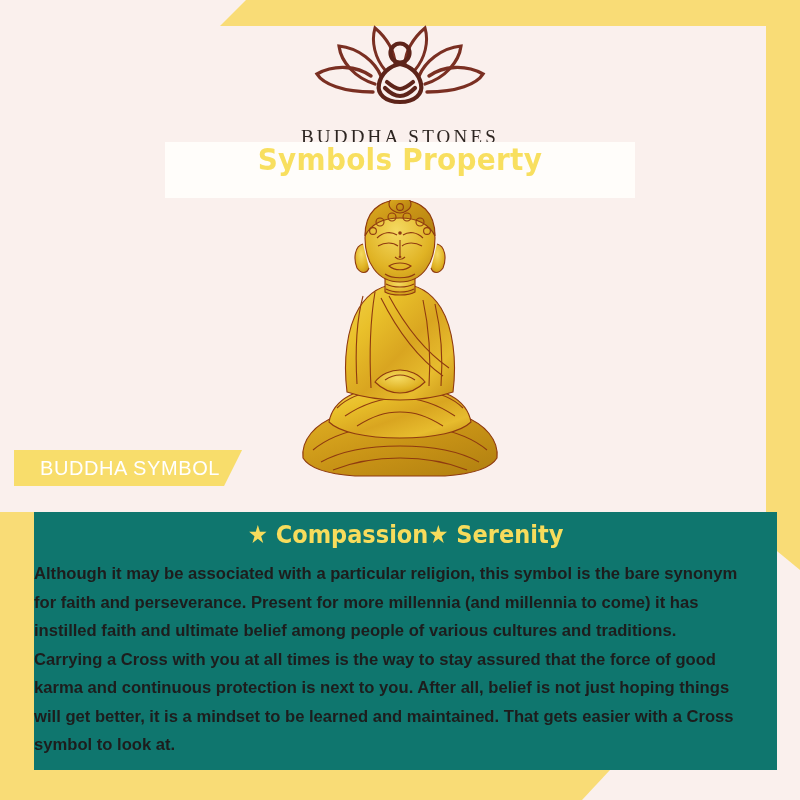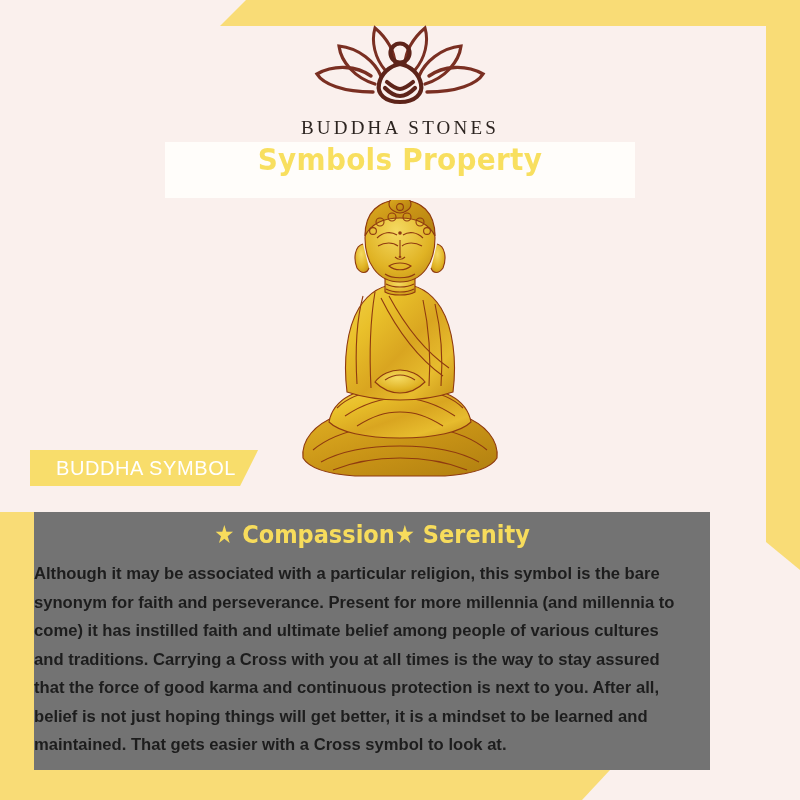--- a/index.html
+++ b/index.html
@@ -80,21 +80,21 @@
   }
   .logo-mark {
     display: block;
     margin: 0 auto;
   }
   .logo-word {
     font-family: "Liberation Serif", serif;
     font-size: 19px;
     letter-spacing: 3.2px;
     color: #2c2420;
-    margin-top: 3px;
+    margin-top: 12px;
   }
 
   
   .title-banner {
     position: absolute;
     top: 142px;
     left: 165px;
     width: 470px;
     height: 56px;
     background: #fffdfa;
@@ -120,43 +120,43 @@
     height: 290px;
     display: flex;
     justify-content: center;
     align-items: flex-start;
   }
 
   
   .ribbon {
     position: absolute;
     top: 450px;
-    left: 30px;
+    left: 14px;
     height: 36px;
     padding: 0 22px 0 26px;
     background: #f8dd6b;
     display: flex;
     align-items: center;
     clip-path: polygon(0 0, 100% 0, calc(100% - 18px) 100%, 0 100%);
   }
   .ribbon-text {
     color: #ffffff;
     font-size: 20px;
     letter-spacing: 0.6px;
     font-family: "Liberation Sans", sans-serif;
   }
 
   
   .content-panel {
     position: absolute;
     top: 512px;
     left: 34px;
-    width: 676px;
+    width: 743px;
     height: 258px;
-    background: #737373;
+    background: #0f766e;
   }
   .subtitle {
     text-align: center;
     font-family: "DejaVu Sans", sans-serif;
     font-weight: bold;
     font-size: 25px;
     color: #f7dc5c;
     margin: 8px 0 0 0;
     transform: scaleX(0.9);
     white-space: nowrap;

